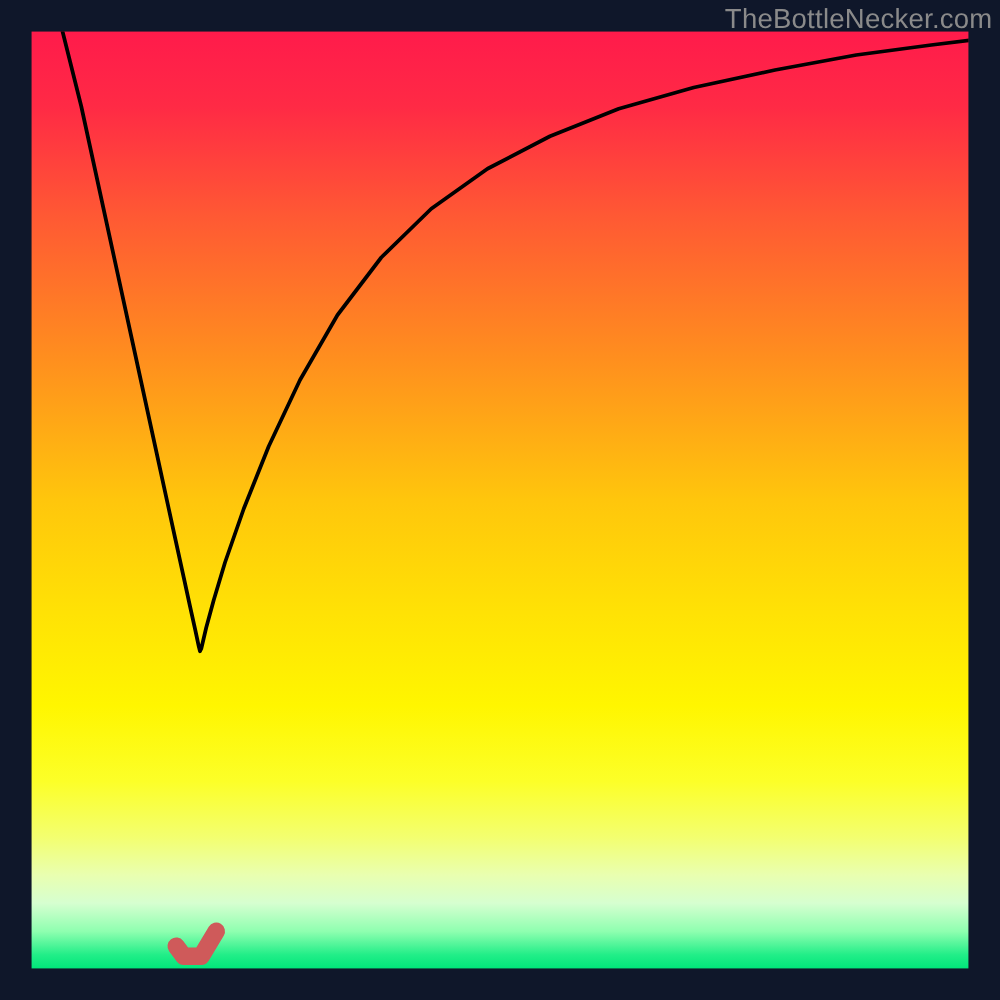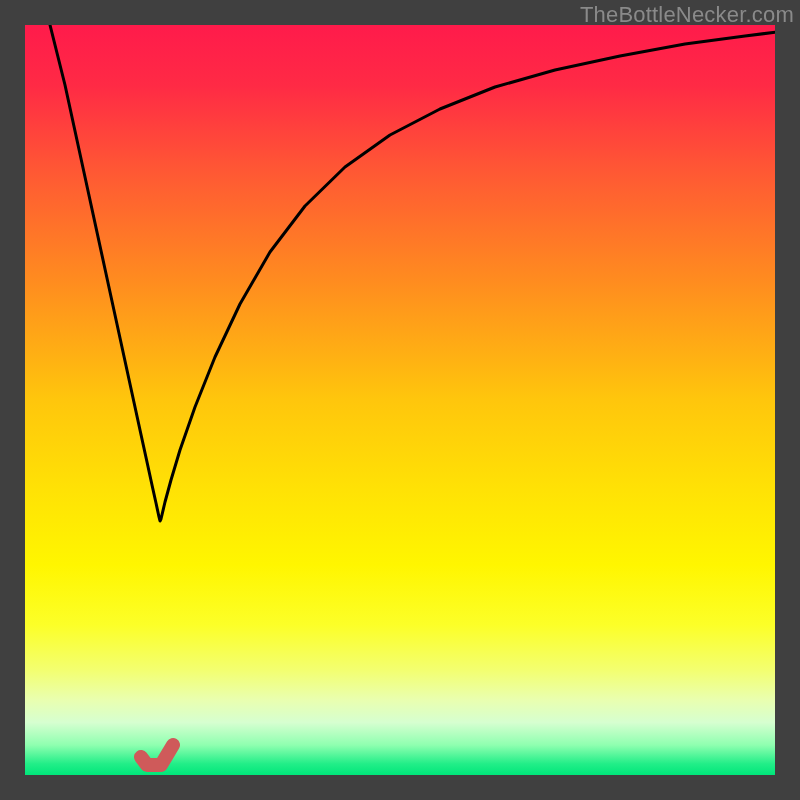--- a/index.html
+++ b/index.html
@@ -8,21 +8,21 @@
     width: 800px;
     height: 800px;
     background: #000;
     overflow: hidden;
     font-family: Arial, Helvetica, sans-serif;
   }
   .frame {
     position: absolute;
     left: 0; top: 0;
     width: 800px; height: 800px;
-    background: #404040;
+    background: #0f172a;
     text-align: right;
   }
   .plot {
     position: absolute;
     left: 25px;
     top: 25px;
     width: 750px;
     height: 750px;
     overflow: hidden;
   }

